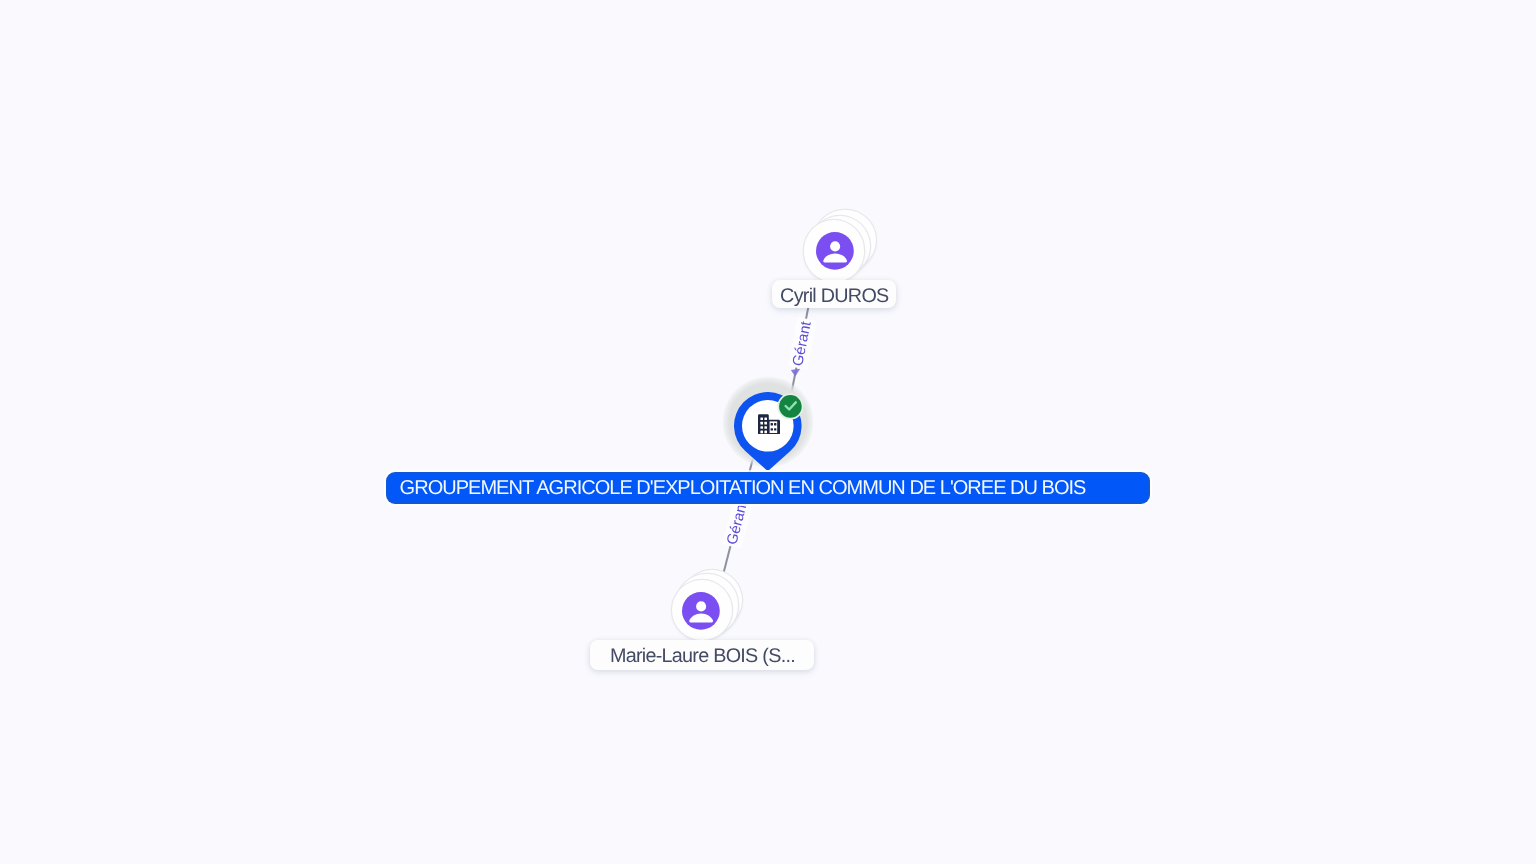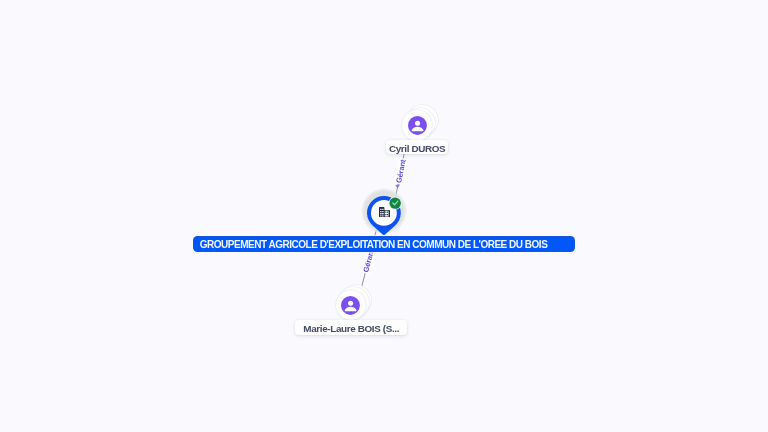--- a/index.html
+++ b/index.html
@@ -1,19 +1,19 @@
 <!DOCTYPE html>
 <html><head>
 <meta charset="utf-8">
 <title>Graph</title>
 <style>
   html,body{margin:0;padding:0;}
   body{width:768px;height:432px;overflow:hidden;background:#f9f9fe;
        font-family:"Liberation Sans",sans-serif;}
-  #stage{position:relative;opacity:0.999;will-change:transform;-webkit-font-smoothing:antialiased;width:768px;height:432px;background:#f9f9fe;font-weight:bold;}
+  #stage{position:relative;opacity:0.999;will-change:transform;-webkit-font-smoothing:antialiased;width:768px;height:432px;background:#f9f9fe;}
   .layer{position:absolute;left:0;top:0;width:768px;height:432px;}
   svg.layer{overflow:visible;}
 
   
   .pnode{position:absolute;width:30.4px;height:30.4px;}
   .pnode .disc{position:absolute;width:30.4px;height:30.4px;border-radius:50%;
      background:#fefeff;box-shadow:0 0 0 .6px #e7e8ec, 0 1px 1.6px rgba(60,70,100,.07);}
   .pnode .d3{left:5.2px;top:-5.4px;}
   .pnode .d2{left:2.7px;top:-2.8px;}
   .pnode .d1{left:0;top:0;}

